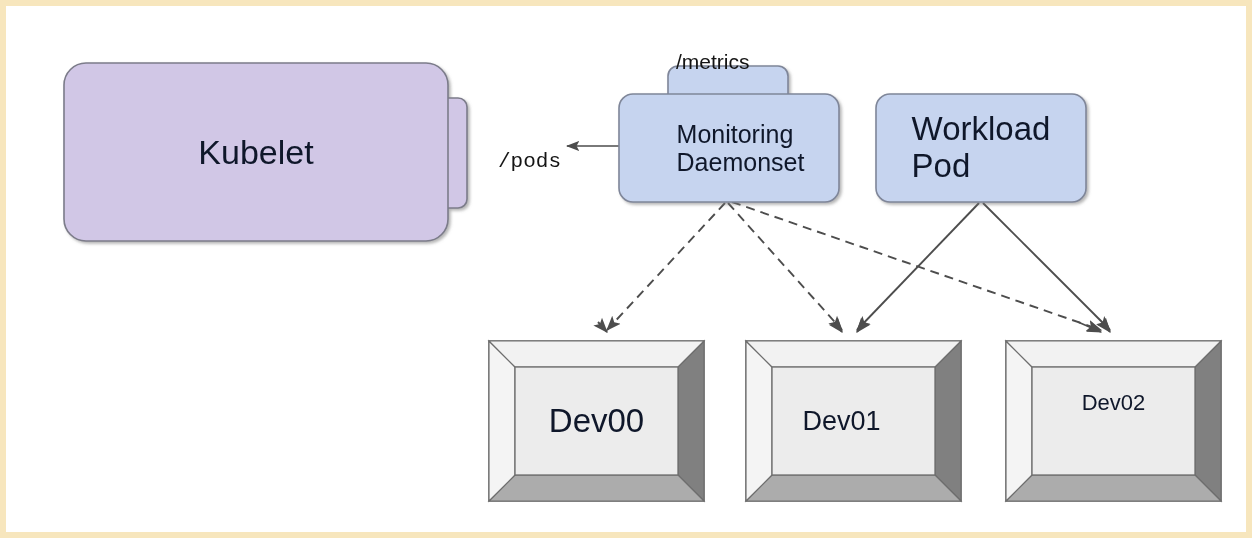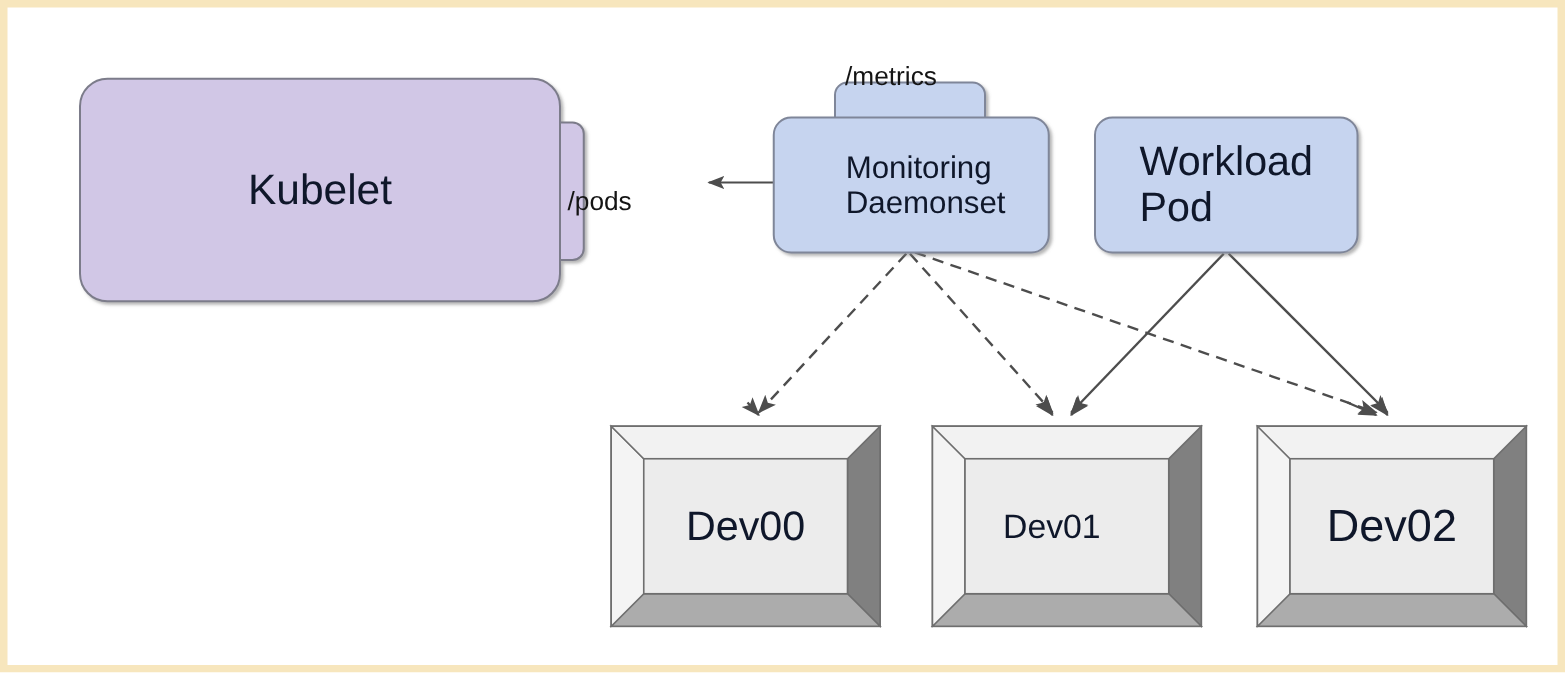--- a/index.html
+++ b/index.html
@@ -141,19 +141,19 @@
   <div class="node-label" style="left:613px; top:88px; width:243px; height:108px; font-size:25px;">Monitoring
 Daemonset</div>
 
   <div class="node-label" style="left:870px; top:88px; width:210px; height:108px; font-size:33px;">Workload
 Pod</div>
 
   <div class="node-label" style="left:509px; top:361px; width:163px; height:108px; font-size:33px;">Dev00</div>
 
   <div class="node-label" style="left:766px; top:361px; width:139px; height:108px; font-size:27px;">Dev01</div>
 
-  <div class="node-label" style="left:1026px; top:363px; width:163px; height:104px; font-size:36px;">Dev02</div>
+  <div class="node-label" style="left:1026px; top:345px; width:163px; height:104px; font-size:22px;">Dev02</div>
 
-  <div class="edge-label" style="left:448px; top:133px;">/pods</div>
+  <div class="edge-label" style="left:492px; top:133px;font-family:Liberation Mono, monospace;">/pods</div>
 
   <div class="edge-label" style="left:670px; top:33px;">/metrics</div>
 
 </div>
 
 </body></html>

